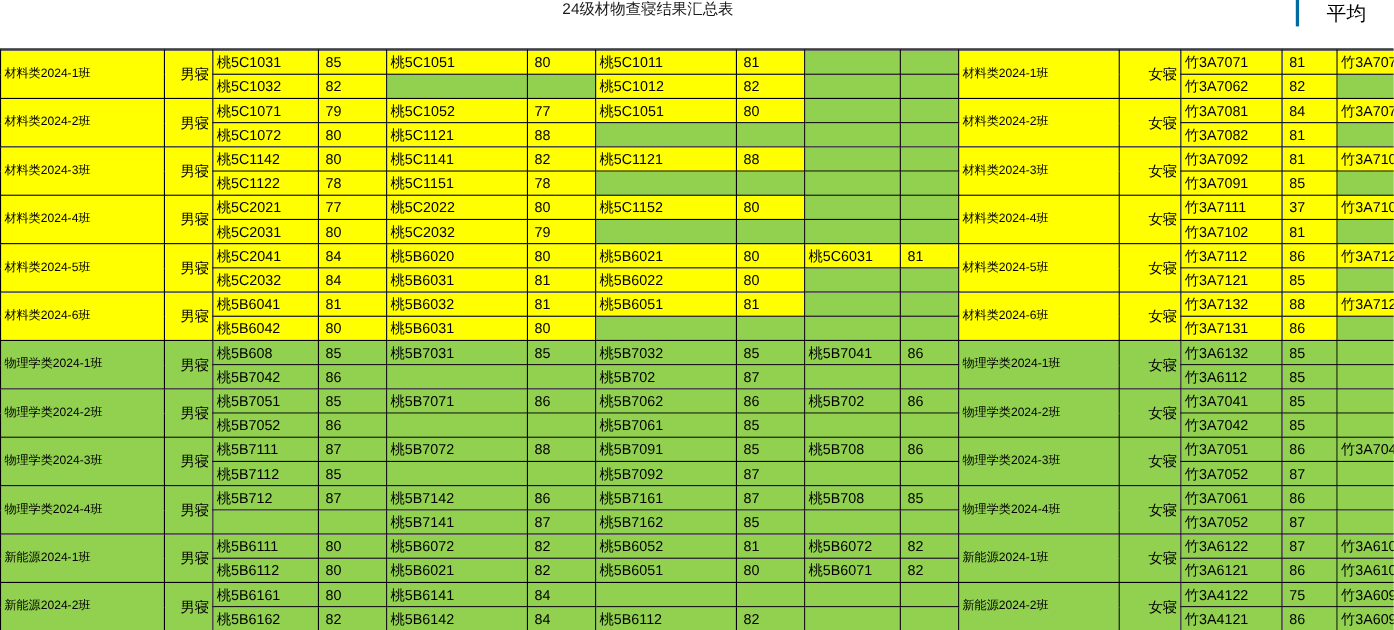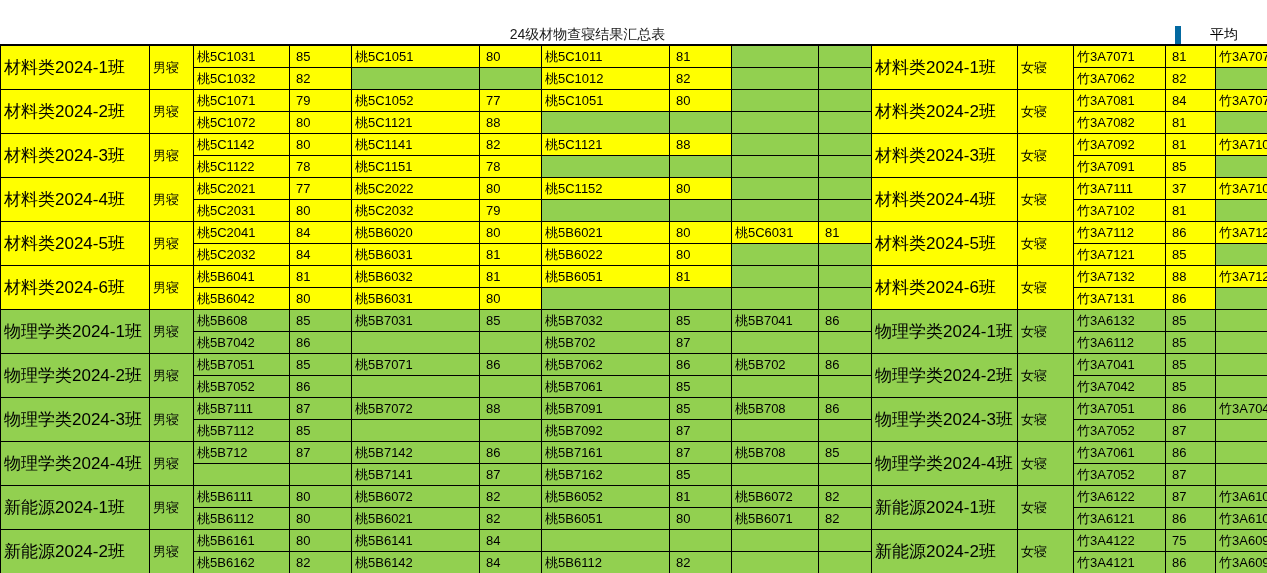--- a/index.html
+++ b/index.html
@@ -7,59 +7,58 @@
     width:1267px;
     background:#ffffff;
     font-family:"Liberation Sans","DejaVu Sans",sans-serif;
     font-size:13px;
     color:#000;
   }
   .sheet{width:1267px;position:relative;}
   .title-row{
     display:flex;
     height:44px;
-    align-items:flex-end;
+    align-items:flex-start;
     border-bottom:1px solid #000;
   }
   .title-main{
     flex:1 1 auto;
     display:flex;
     align-items:center;
     justify-content:center;
     font-size:14px;
     color:#1a1a1a;
   }
   .title-avg{
     width:86px;
-    border-left:6px solid #0369a1;
+    border-left:3px solid #0369a1;
     display:flex;
     align-items:center;
     justify-content:center;
-    font-size:14px;
-    margin-top:24px;
+    font-size:18px;
   }
   table{
     border-collapse:collapse;
     width:1267px;
     table-layout:fixed;
   }
   td{
     border:1px solid #000;
     height:21px;
     padding:0 3px;
     font-size:13px;
     line-height:19px;
     white-space:nowrap;
     overflow:hidden;
   }
   .y{background:#ffff00;}
   .g{background:#92d050;}
   .blank{background:#92d050;}
-  .cls{font-size:17px;}
-  .ctr{text-align:left;}
+  .cls{font-size:11px;}
+  .ctr{text-align:right;}
   .lft{text-align:left;}
   .room{text-align:left;}
   .score{text-align:left;padding-left:6px;}
   
   col.c-class{width:149px;}
   col.c-sex{width:44px;}
   col.c-r1{width:96px;}
   col.c-s1{width:62px;}
   col.c-r2{width:128px;}
   col.c-s2{width:62px;}

